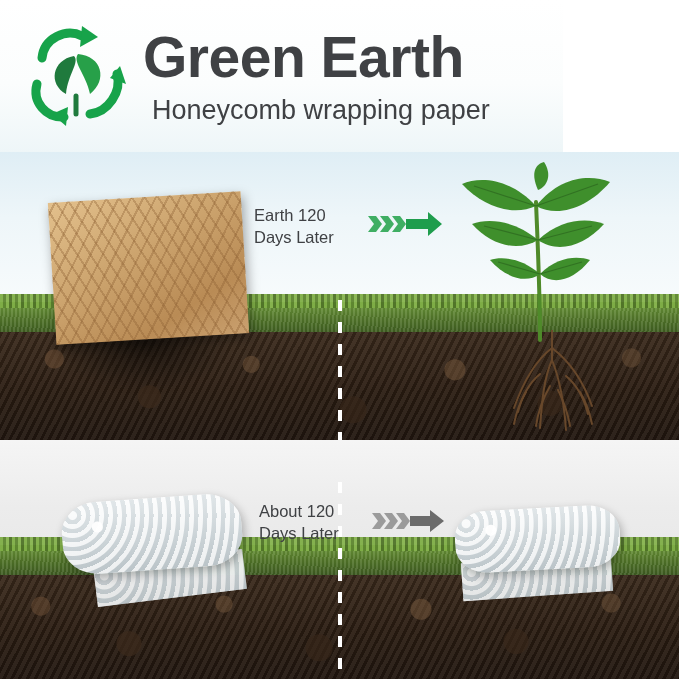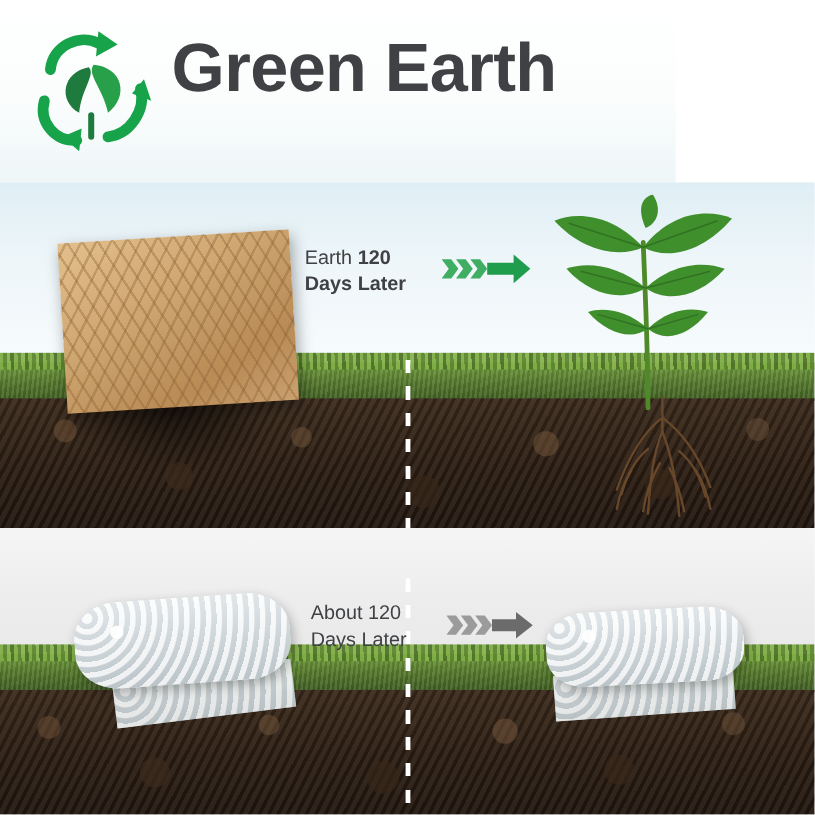--- a/index.html
+++ b/index.html
@@ -139,21 +139,21 @@
 
   
   .arrow-label-top {
     position: absolute;
     left: 254px; top: 52px;
     width: 130px;
     font-size: 16.5px;
     color: #3f4144;
     line-height: 22px;
   }
-  .arrow-label-top .b { font-weight: bold; text-align: right; }
+  .arrow-label-top .b { font-weight: normal; text-align: right; }
   .arrow-top {
     position: absolute;
     left: 368px; top: 58px;
     width: 74px; height: 28px;
   }
 
   
   .panel-bottom {
     position: absolute;
     left: 0; top: 440px;
@@ -273,20 +273,21 @@
         <polygon points="60,4 76,15 58,25" fill="#17a34a"></polygon>
         <polygon points="98,44 104,62 88,56" fill="#17a34a"></polygon>
         <polygon points="44,104 30,92 46,85" fill="#17a34a"></polygon>
         <path d="M52 34 C30 38, 26 62, 44 72 C46 52, 58 40, 52 34 Z" fill="#1f7a3d"></path>
         <path d="M56 32 C80 34, 86 58, 68 72 C64 52, 50 40, 56 32 Z" fill="#27a049"></path>
         <path d="M54 74 L54 92" stroke="#1f7a3d" stroke-width="5" stroke-linecap="round"></path>
       </svg>
     </div>
 
     <div class="brand-title">Green Earth</div>
+    <div class="brand-subtitle">Honeycomb wrapping paper</div>
   </div>
 
   <div class="panel-top">
     <div class="sky-top"></div>
     <div class="grass-top"></div>
     <div class="soil-top"></div>
 
     <div class="paper-shadow"></div>
     <div class="paper-sheet"></div>
 

